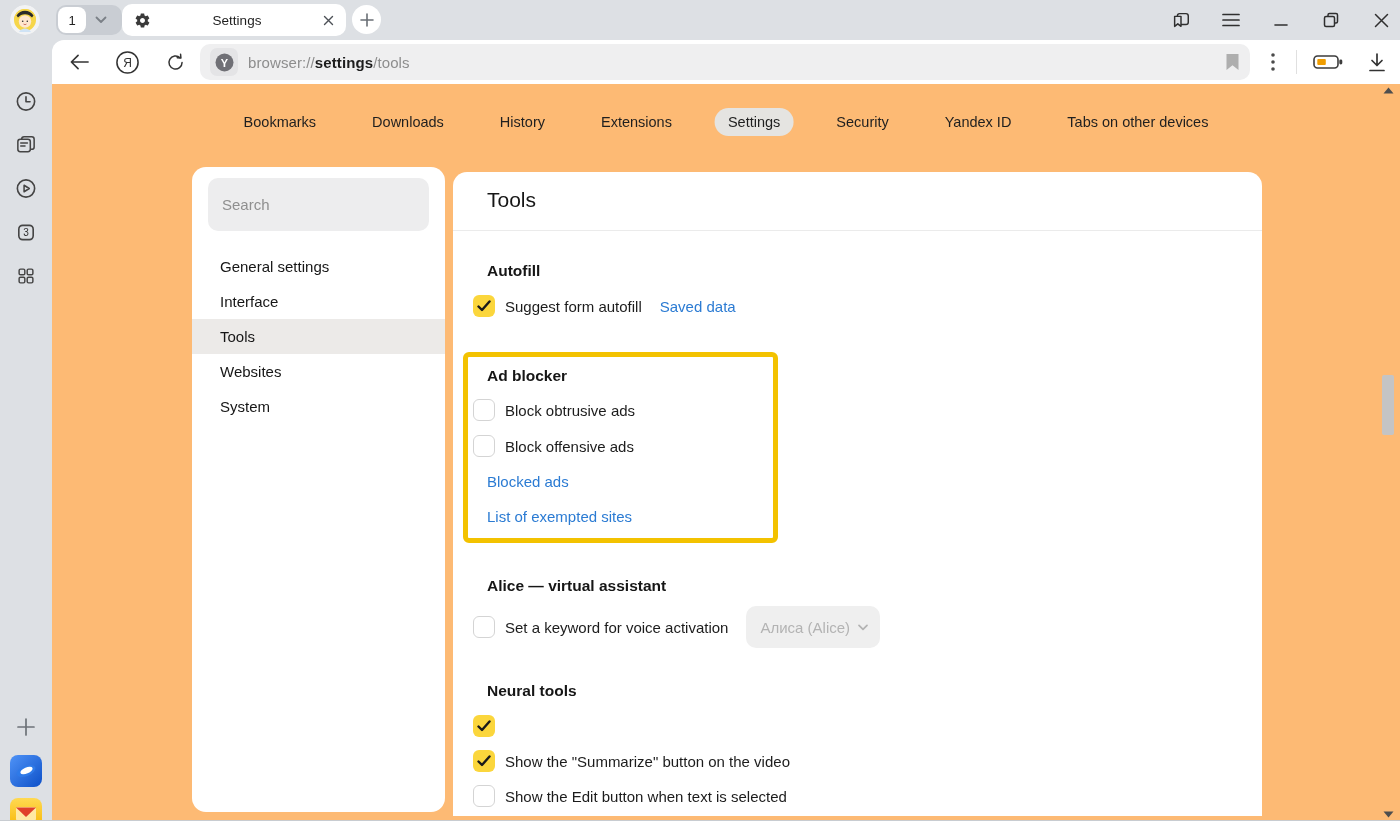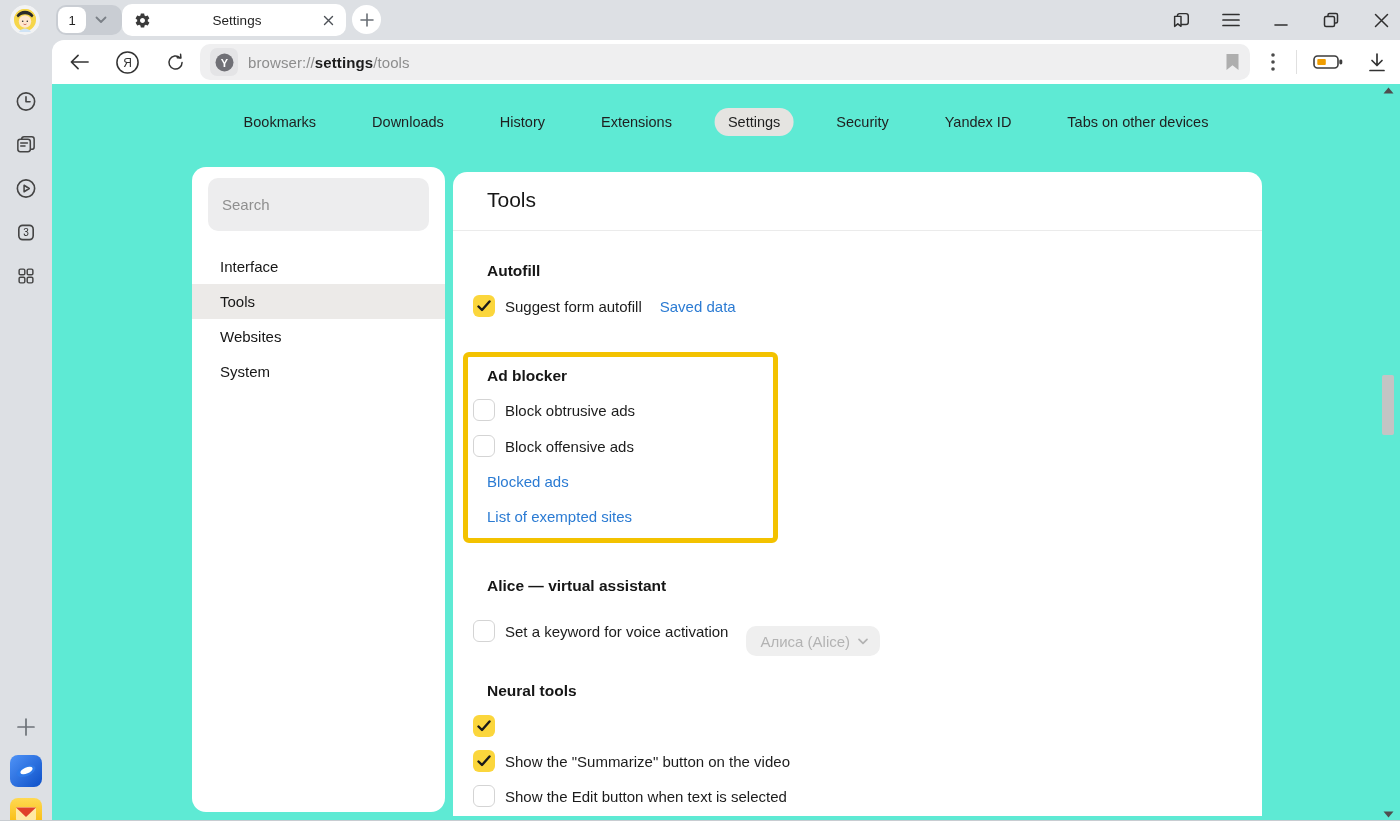--- a/index.html
+++ b/index.html
@@ -27,21 +27,21 @@
   .toolbar { position:absolute; left:0; top:0; width:1348px; height:44px; background:#fff; border-top-left-radius:12px; }
   .tic { position:absolute; top:0; height:44px; display:flex; align-items:center; justify-content:center; cursor:pointer; }
   .addr { position:absolute; left:148px; top:4px; width:1050px; height:36px; background:#efeff0; border-radius:10px; display:flex; align-items:center; padding:0 10px; cursor:text; }
   .protect { width:28px; height:28px; background:#e4e4e6; border-radius:7px; display:flex; align-items:center; justify-content:center; margin-right:10px; cursor:pointer; }
   .url { font-size:15px; color:#8d8d8d; letter-spacing:.1px; white-space:nowrap; }
   .url b { color:#1d1d1d; font-weight:700; }
   .addr .flag { margin-left:auto; cursor:pointer; display:flex; }
   .sep { position:absolute; left:1244px; top:10px; width:1px; height:24px; background:#e0e0e0; }
 
   
-  .content { position:absolute; left:0; top:44px; width:1348px; height:737px; background:#5eead4; }
+  .content { position:absolute; left:0; top:44px; width:1348px; height:737px; background:#fdba74; }
   .nav { position:absolute; left:674px; top:24px; transform:translateX(-50%); display:flex; align-items:center; gap:30px; white-space:nowrap; }
   .nav .ni { font-size:14.5px; color:#1f1f1f; padding:6px 13px; border-radius:16px; cursor:pointer; }
   .nav .ni.active { background:#e5e4e1; }
 
   .card { position:absolute; background:#fff; border-radius:14px; }
   .side-card { left:140px; top:83px; width:253px; height:645px; }
   .search { display:block; margin:11px 16px 0 16px; width:221px; height:53px; background:#ededee; border:none; border-radius:10px; font-size:15px; padding:0 14px; color:#1f1f1f; font-family:"Liberation Sans",sans-serif; outline:none; }
   .search::placeholder { color:#8f8f8f; }
   .side-list { margin-top:18px; }
   .si { height:35px; display:flex; align-items:center; padding-left:28px; font-size:15px; color:#161616; cursor:pointer; }
@@ -51,21 +51,21 @@
   .pg-title { position:absolute; left:34px; top:16px; font-size:21px; font-weight:500; color:#161616; }
   .divider { position:absolute; left:0; top:58px; width:809px; height:1px; background:#ebebeb; }
   .h2 { position:absolute; left:34px; font-size:15.5px; font-weight:700; color:#161616; }
   .row { position:absolute; left:20px; display:flex; align-items:center; gap:10px; cursor:pointer; }
   .cb { width:22px; height:22px; border-radius:6px; flex:none; display:flex; align-items:center; justify-content:center; }
   .cb.off { background:#fff; border:1.5px solid #d4d4d4; }
   .cb.on { background:#fbd63c; }
   .lbl { font-size:15px; color:#1c1c1c; }
   .link { font-size:15px; color:#2b7bd3; cursor:pointer; text-decoration:none; }
   .hl-box { position:absolute; left:10px; top:180px; width:315px; height:191px; border:5px solid #f3c200; border-radius:6px; pointer-events:none; }
-  .dd { height:30px; background:#efefef; border-radius:10px; display:flex; align-items:center; gap:8px; padding:0 12px 0 14px; margin-left:8px; cursor:pointer;margin-top:20px; }
+  .dd { height:42px; background:#efefef; border-radius:10px; display:flex; align-items:center; gap:8px; padding:0 12px 0 14px; margin-left:8px; cursor:pointer; }
   .dd span { font-size:15px; color:#b3b3b3; }
 
   
   .sbar { position:absolute; left:1328px; top:0; width:17px; height:737px; }
   .sb-up { position:absolute; left:3px; top:3px; cursor:pointer; }
   .sb-dn { position:absolute; left:3px; bottom:3px; cursor:pointer; }
   .thumb { position:absolute; left:2px; top:291px; width:12px; height:60px; background:#c4c4c4; border-radius:2px; cursor:grab; }
 
   .win-border { position:absolute; left:0; bottom:0; width:1400px; height:1px; background:#c8ccd1; }
 </style>
@@ -280,20 +280,21 @@
         <span class="ni">Extensions</span>
         <span class="ni active">Settings</span>
         <span class="ni">Security</span>
         <span class="ni">Yandex ID</span>
         <span class="ni">Tabs on other devices</span>
       </nav>
 
       <div class="card side-card">
         <input class="search" type="text" placeholder="Search" style="">
         <div class="side-list">
+          <div class="si">General settings</div>
           <div class="si">Interface</div>
           <div class="si selected">Tools</div>
           <div class="si">Websites</div>
           <div class="si">System</div>
         </div>
       </div>
 
       <div class="card main-card">
         <div class="pg-title">Tools</div>
         <div class="divider"></div>

